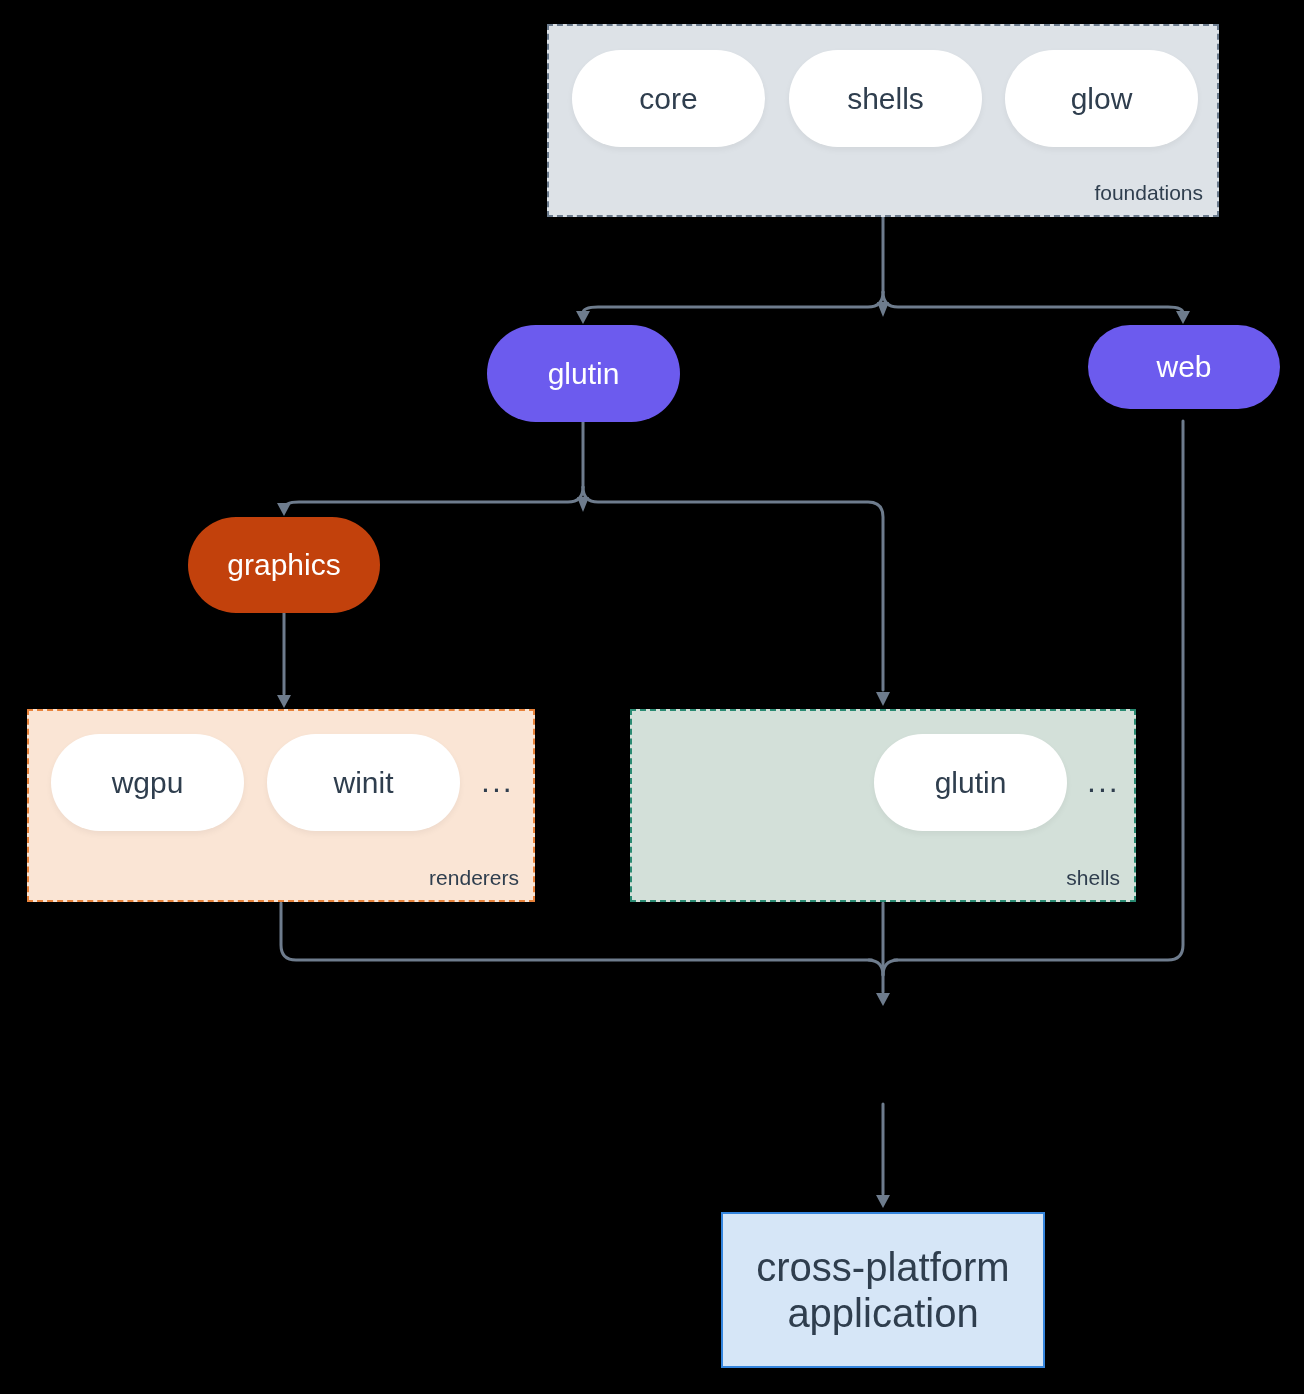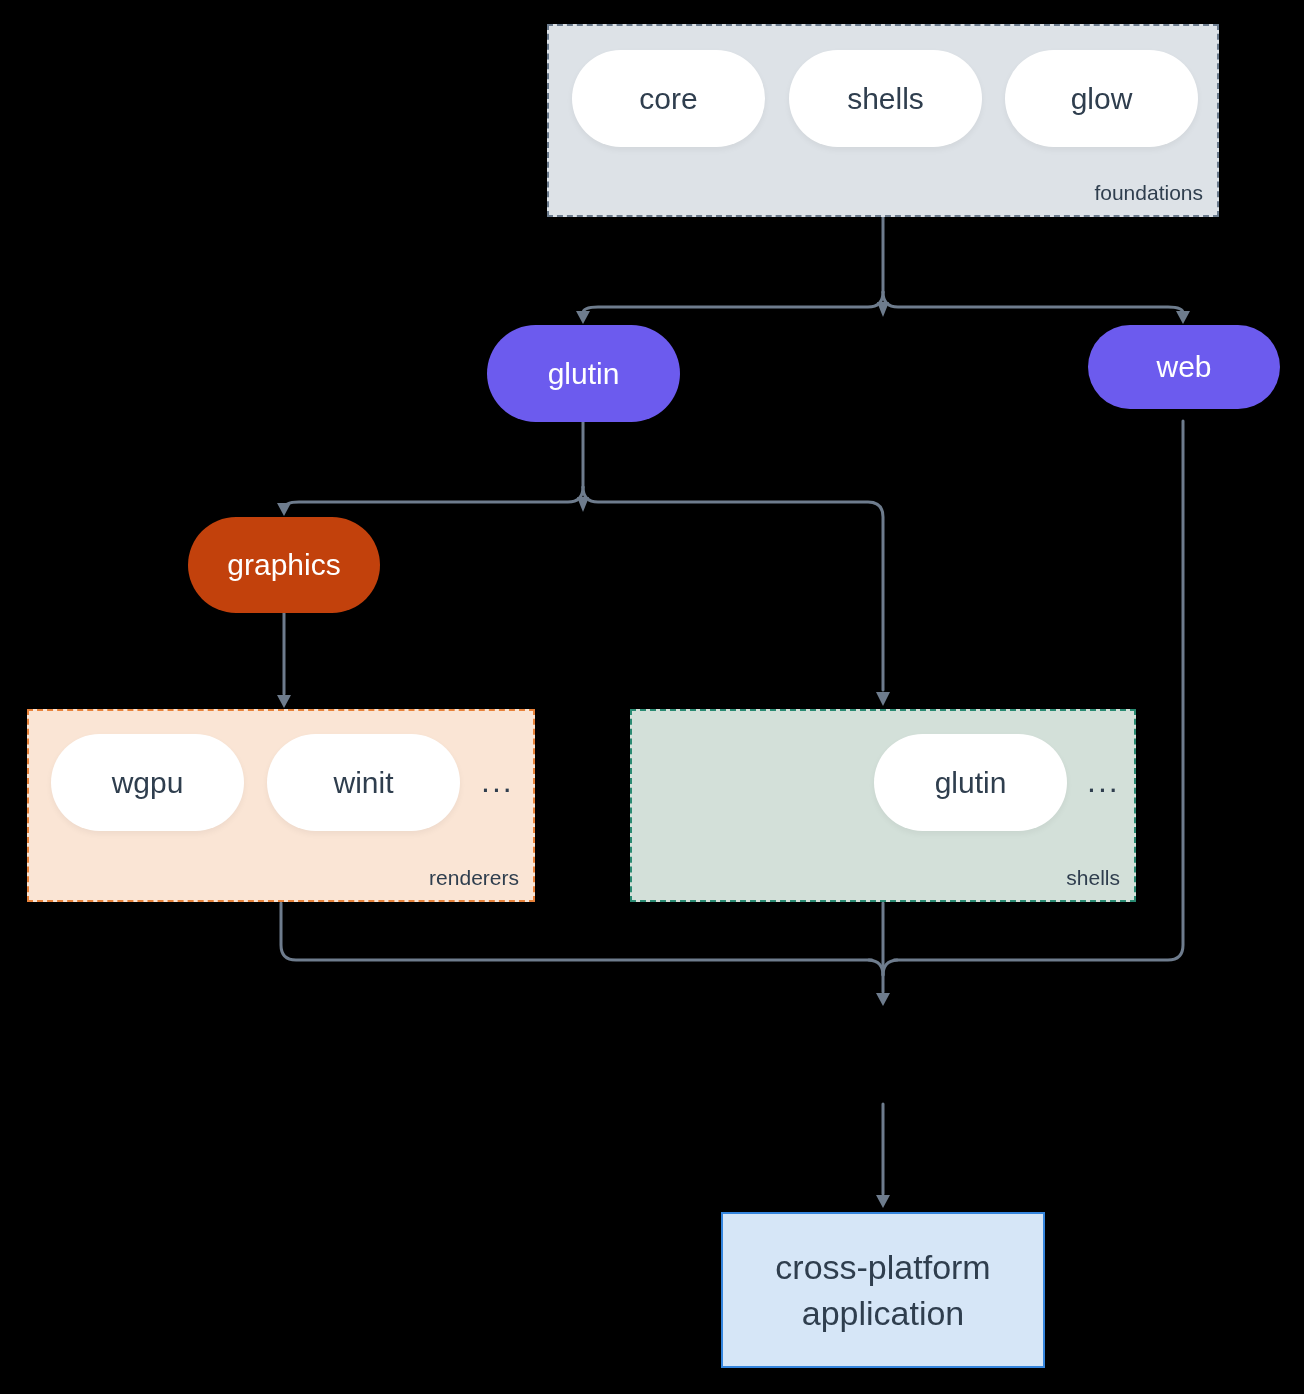--- a/index.html
+++ b/index.html
@@ -70,21 +70,21 @@
     top: 1212px;
     width: 324px;
     height: 156px;
     box-sizing: border-box;
     background: #d6e6f7;
     border: 2px solid #3585dd;
     display: flex;
     align-items: center;
     justify-content: center;
     text-align: center;
-    font-size: 34px;
+    font-size: 40px;
     line-height: 46px;
     color: #2f3e4e;
     padding: 0 22px;
   }
 </style>
 </head>
 <body>
 
 <div class="canvas">
 

